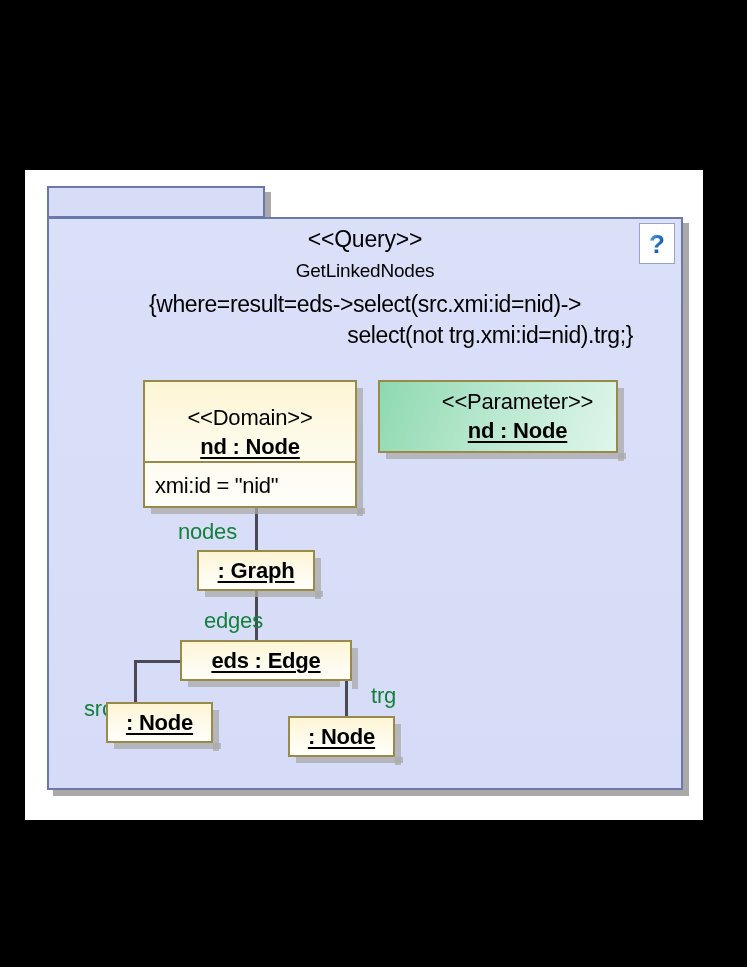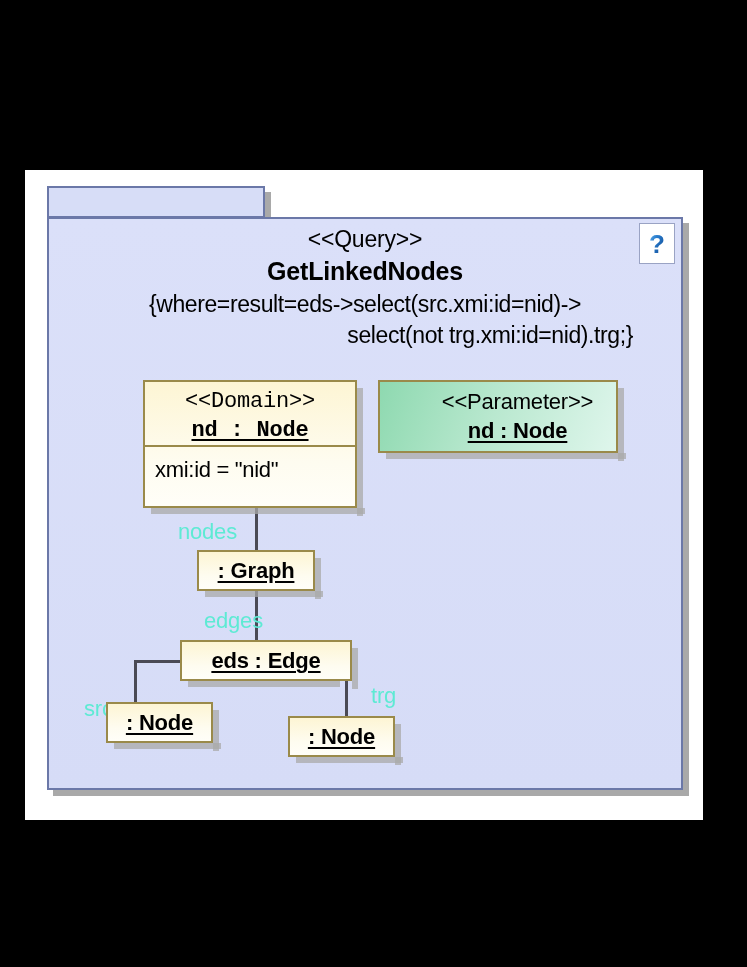--- a/index.html
+++ b/index.html
@@ -86,22 +86,22 @@
     width: 616px;
     text-align: center;
     color: #000000;
   }
   .stereotype-top {
     font-size: 23px;
     line-height: 30px;
     letter-spacing: -0.2px;
   }
   .pkg-title {
-    font-size: 25px;
-    font-weight: bold;
+    font-size: 19px;
+    font-weight: normal;
     line-height: 34px;
     letter-spacing: -0.2px;
   }
   .pkg-constraint {
     font-size: 23px;
     line-height: 31px;
     letter-spacing: -0.4px;
     text-align: center;
     margin-top: 1px;
   }
@@ -164,21 +164,21 @@
     border-top: 2px solid #9a8a4a;
     font-size: 22px;
     line-height: 28px;
     padding: 9px 0 0 10px;
     letter-spacing: -0.3px;
     color: #000000;
   }
 
   
   #domain-box   { left:143px; top:370px; width:214px; height:128px; }
-  #domain-box .hdr { padding-top: 6px; font-family: Liberation Mono, monospace; }
+  #domain-box .hdr { padding-top: 22px; }
   #domain-box .compartment { height: 51px; }
 
   #param-box    { left:378px; top:370px; width:240px; height:73px; }
   #param-box .hdr { padding-top: 6px; padding-left: 39px; }
 
   #graph-box    { left:197px; top:540px; width:118px; height:41px;
                   display:flex; align-items:center; justify-content:center; }
   #edge-box     { left:180px; top:630px; width:172px; height:41px;
                   display:flex; align-items:center; justify-content:center; }
   #node-src-box { left:106px; top:692px; width:107px; height:41px;
@@ -194,21 +194,21 @@
     position: absolute;
     background: #4a4a55;
   }
   .v { width: 3px; }
   .h { height: 3px; }
 
   
   .edge-label {
     position: absolute;
     font-size: 22px;
-    color: #5eead4;
+    color: #15803d;
     letter-spacing: -0.2px;
     white-space: nowrap;
   }
 </style>
 </head>
 <body>
 
 <div id="canvas">
 
   <div class="white-frame"></div>

